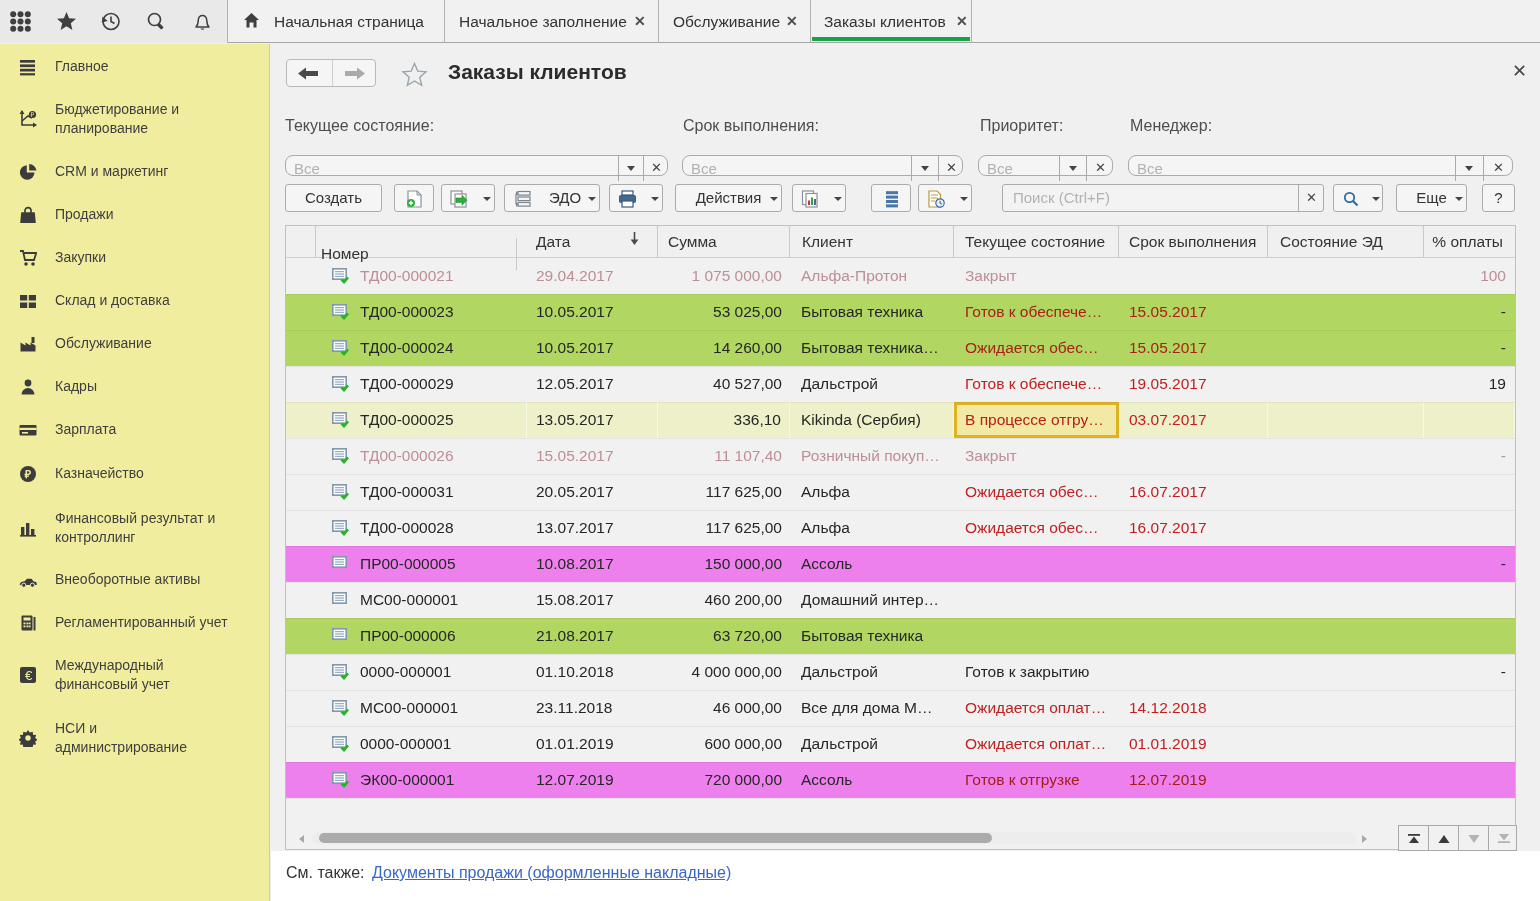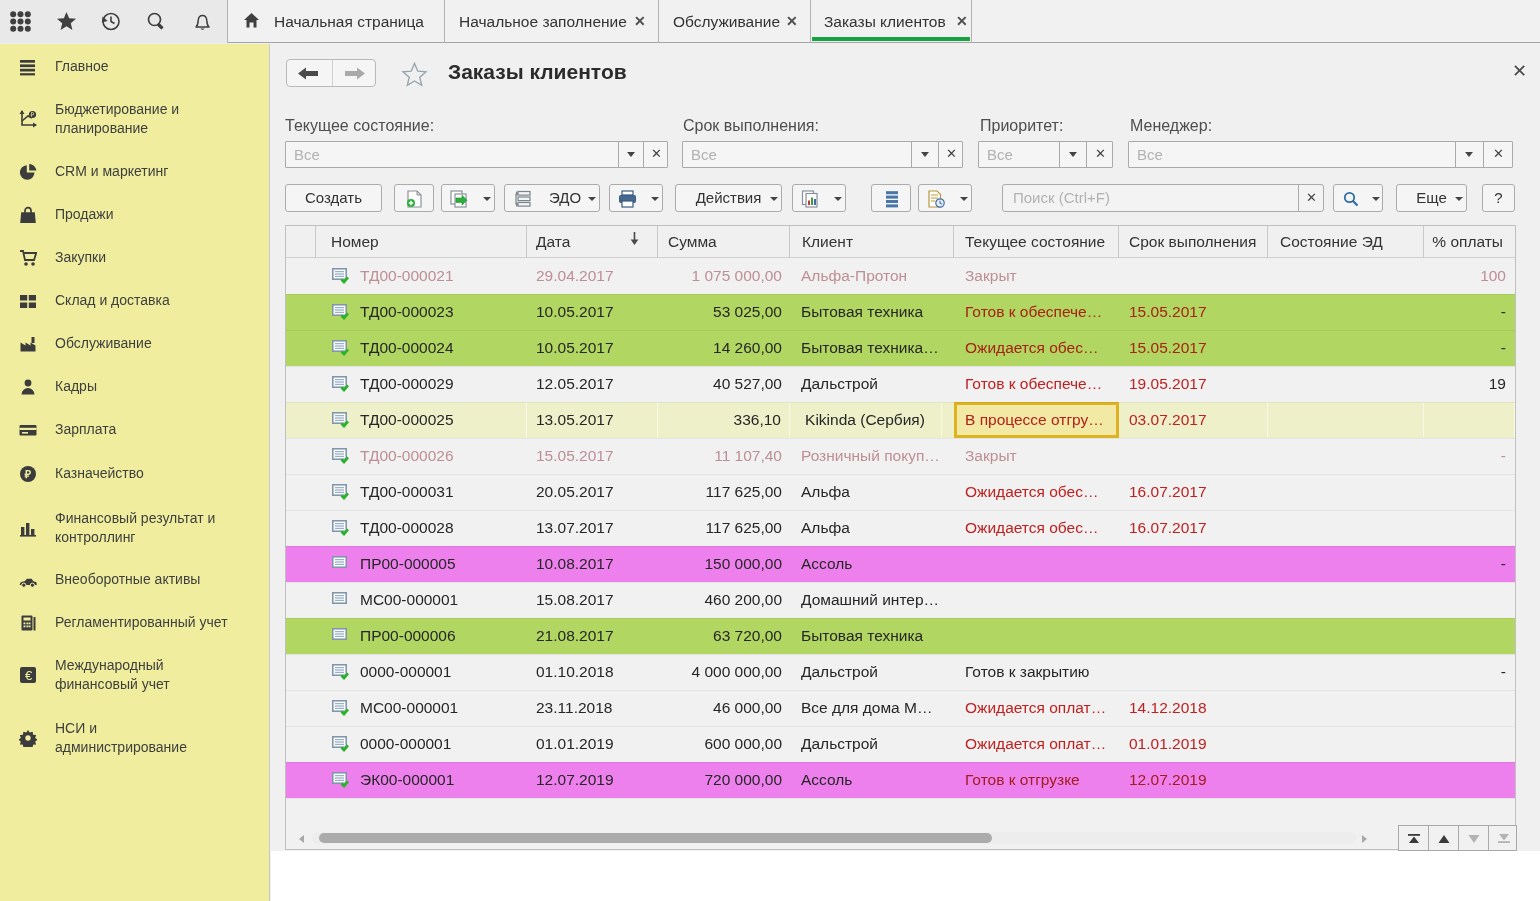--- a/index.html
+++ b/index.html
@@ -18,21 +18,21 @@
 .sidebar{position:absolute;left:0;top:44px;width:270px;height:857px;background:#f0ee9e;border-right:1px solid #c9c9c9}
 .sbico{position:absolute;left:19px;top:0;width:18px;height:18px}
 .sbtxt{position:absolute;left:55px;top:0;font-size:14px;color:#3f3f3f;line-height:19px;width:200px}
 
 .navgrp{position:absolute;left:286px;top:59px;width:90px;height:28px;background:#f5f5f5;border:1px solid #b9b9b9;border-radius:4px}
 .navdiv{position:absolute;left:45px;top:0;width:1px;height:26px;background:#cfcfcf}
 .title{position:absolute;left:448px;top:60px;font-size:21px;font-weight:bold;color:#2b2b2b}
 .closex{position:absolute;left:1512px;top:60px;font-size:18px;color:#4a4a4a}
 
 .flabel{position:absolute;top:117px;font-size:16px;color:#4e4e4e}
-.combo{position:absolute;top:141px;height:27px;background:#f5f5f5;border:1px solid #aaa;border-radius:1px}
+.combo{position:absolute;top:155px;height:21px;background:#f5f5f5;border:1px solid #aaa;border-radius:8px}
 .combo .ph{position:absolute;left:8px;top:4px;font-size:15px;color:#b2b2b2}
 .cbtn{position:absolute;top:0;height:25px;border-left:1px solid #aaa}
 .tri{width:0;height:0;border-left:4.5px solid transparent;border-right:4.5px solid transparent;border-top:5px solid #444;position:absolute;top:10px}
 .cx{position:absolute;top:4px;font-size:13px;color:#444}
 
 .tbtn{position:absolute;top:184px;height:28px;background:#f5f5f5;border:1px solid #ababab;border-radius:3px;font-size:15px;color:#333;text-align:center}
 .tbtn .lbl{line-height:26px;white-space:nowrap}
 .dtri{width:0;height:0;border-left:4px solid transparent;border-right:4px solid transparent;border-top:4.5px solid #444;display:inline-block;vertical-align:middle;margin-left:5px}
 
 .tbl{position:absolute;left:285px;top:225px;width:1231px;height:625px;border:1px solid #c0c0c0;background:#f1f1f1}
@@ -387,21 +387,21 @@
  <div class="dtri" style="position:absolute;left:53px;top:12px"></div>
       </div>
 <div class="tbtn" style="left:1482px;width:33px">
         <div class="lbl" style="font-size:15px">?</div>
       </div>
 </div>
 
 <div class="tbl" id="tbl">
 <div class="thead">
 <div class="th" style="left:0px;width:30px;"></div>
-<div class="th" style="left:30px;width:211px;padding-left:15px;">Номер</div>
+<div class="th" style="left:20px;width:211px;padding-left:15px;margin-top:12px;">Номер</div>
 <div class="th" style="left:241px;width:131px;padding-left:9px;">Дата</div>
 <div class="th" style="left:372px;width:132px;padding-left:10px;">Сумма</div>
 <div class="th" style="left:504px;width:164px;padding-left:12px;">Клиент</div>
 <div class="th" style="left:668px;width:165px;padding-left:11px;">Текущее состояние</div>
 <div class="th" style="left:833px;width:149px;padding-left:10px;">Срок выполнения</div>
 <div class="th" style="left:982px;width:156px;padding-left:12px;">Состояние ЭД</div>
 <div class="th" style="left:1138px;width:91px;text-align:right;padding-right:12px;border-right:none;">% оплаты</div>
 <svg class="abs" style="left:343px;top:6px;width:11px;height:13px" viewBox="0 0 11 13">
           <path d="M5.5 0 V9" stroke="#4a4a4a" stroke-width="1.6"></path>
           <path d="M5.5 13 L1.6 7.5 H9.4 Z" fill="#4a4a4a"></path>
@@ -479,21 +479,21 @@
             <rect x="0.8" y="0.8" width="13.4" height="10.4" fill="#fff" stroke="#8296ac" stroke-width="1.6"></rect>
             <g stroke="#9ab0c4" stroke-width="1.3">
               <path d="M3 3.6 h9"></path>
               <path d="M3 6 h9"></path>
               <path d="M3 8.4 h9"></path>
             </g>
             <path d="M9.5 11.5 l2.5 2.6 4 -4.8" fill="none" stroke="#28b428" stroke-width="2.6"></path>
           </svg><span style="padding-left:44px">ТД00-000025</span></div>
         <div class="cell" style="left:241px;width:131px;padding-left:9px;">13.05.2017</div>
         <div class="cell" style="left:372px;width:132px;text-align:right;padding-right:8px;">336,10</div>
-        <div class="cell" style="left:492px;width:164px;padding-left:11px;text-align:center;">Kikinda (Сербия)</div>
+        <div class="cell" style="left:504px;width:164px;padding-left:11px;">Kikinda (Сербия)</div>
         <div class="curcell"><span>В процессе отгру…</span></div>
         <div class="cell r" style="left:833px;width:149px;padding-left:10px;">03.07.2017</div>
         <div class="cell" style="left:982px;width:156px;"></div>
         <div class="cell" style="left:1138px;width:91px;"></div>
 </div>
 <div class="row closed" style="top:212px">
 <div class="cell" style="left:30px;width:211px;"><svg class="docico" viewBox="0 0 17 16">
             <rect x="0.8" y="0.8" width="13.4" height="10.4" fill="#fff" stroke="#8296ac" stroke-width="1.6"></rect>
             <g stroke="#9ab0c4" stroke-width="1.3">
               <path d="M3 3.6 h9"></path>
@@ -679,13 +679,14 @@
  <svg class="abs" style="left:69px;top:9px;width:12px;height:8px" viewBox="0 0 12 8">
         <path d="M6 8 L11.5 0 H0.5 Z" fill="#b3b3b3"></path>
       </svg>
  <svg class="abs" style="left:99px;top:8px;width:12px;height:9px" viewBox="0 0 12 9">
         <path d="M6 6.4 L11 0 H1 Z" fill="#b3b3b3"></path>
         <rect x="0" y="7.2" width="12" height="1.8" fill="#b3b3b3"></rect>
       </svg>
 </div>
 
 <div class="abs" style="left:271px;top:851px;width:1269px;height:50px;background:#fff"></div>
+<div class="seealso" style="left:286px">См. также: <a class="link" style="margin-left:3px" href="#">Документы продажи (оформленные накладные)</a></div>
 </div>
 
 </body></html>

